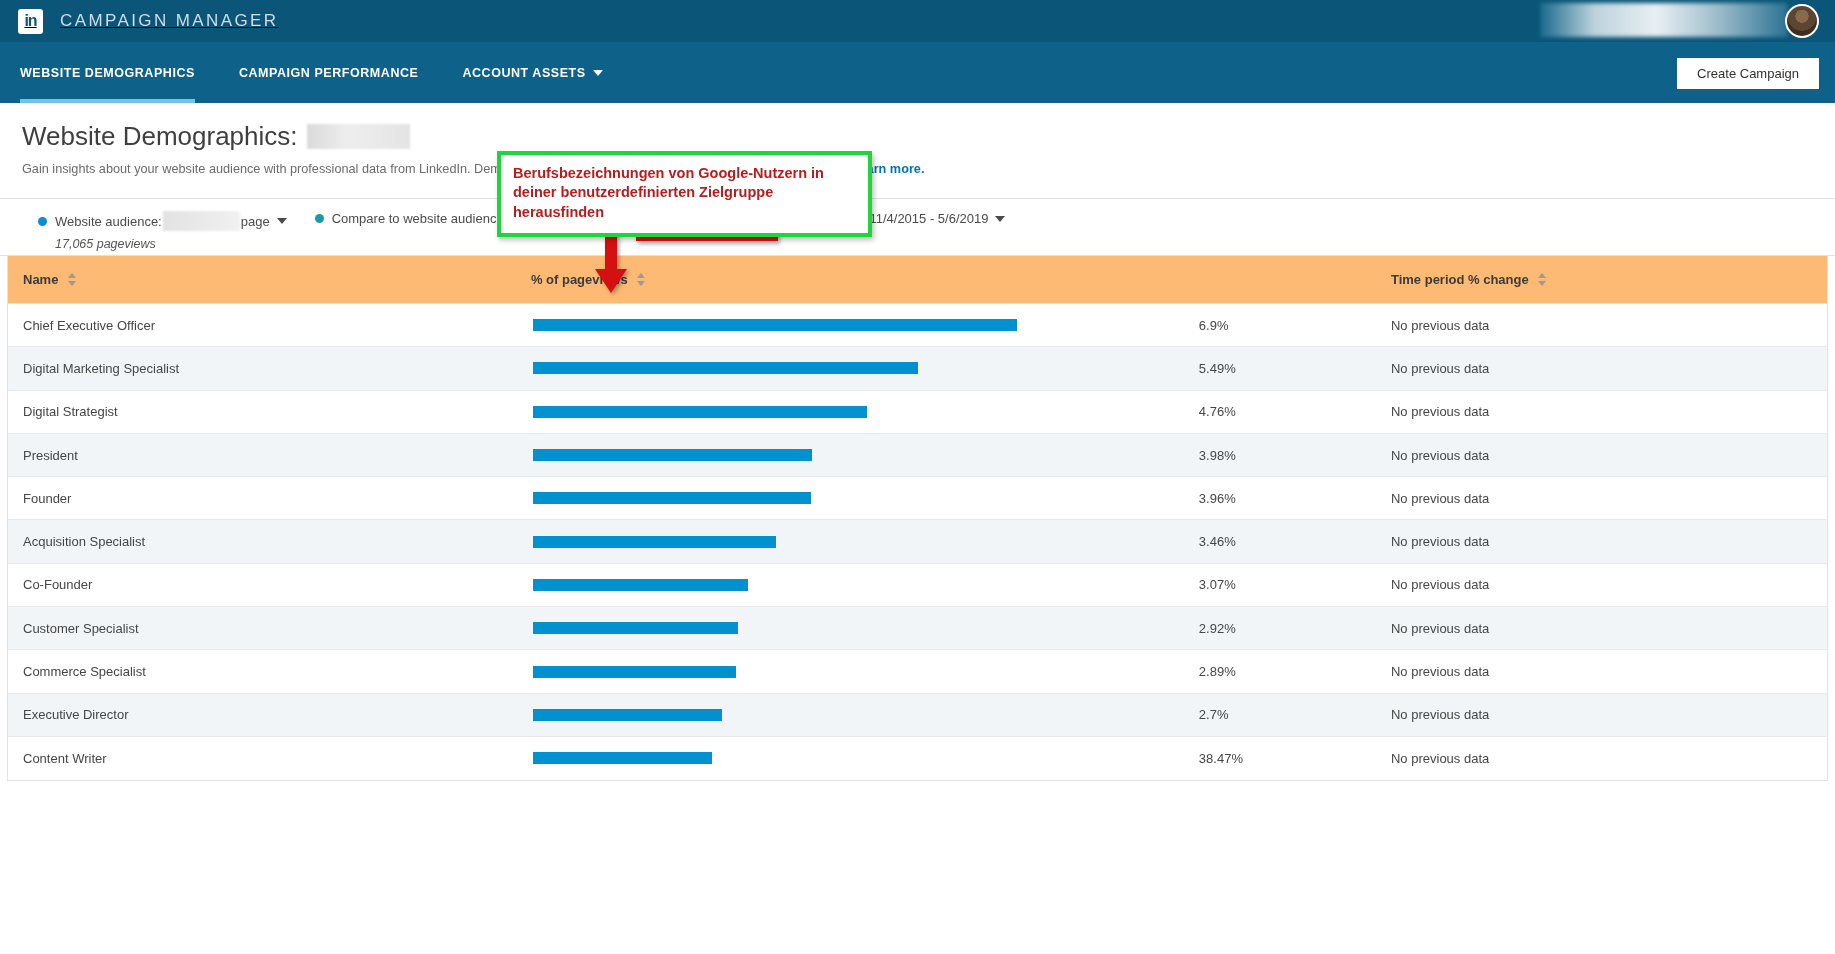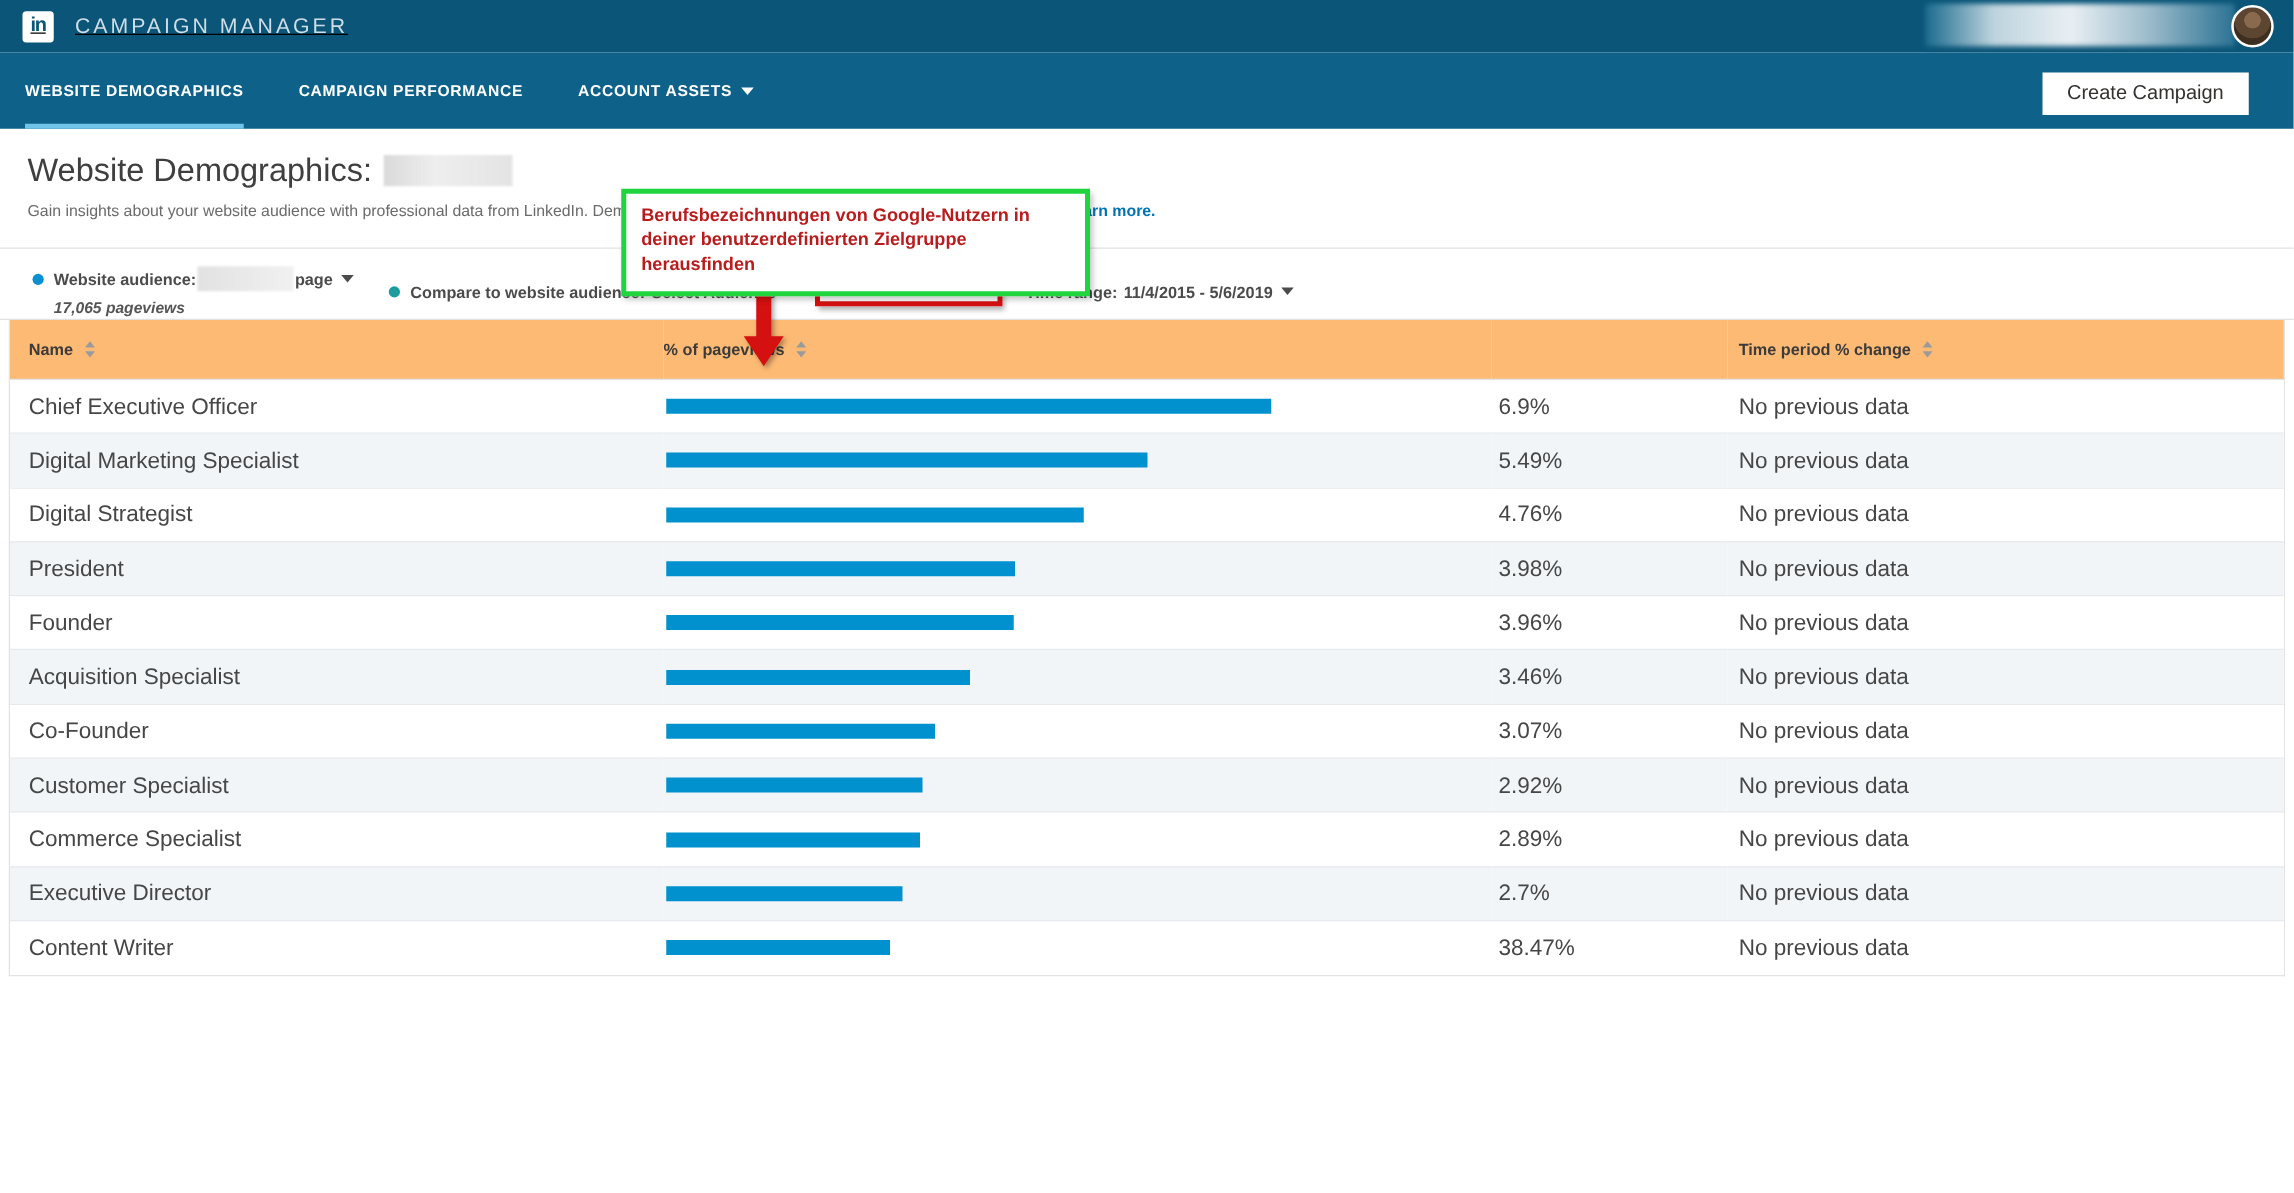--- a/index.html
+++ b/index.html
@@ -88,25 +88,25 @@
     display: inline-block;
     width: 0; height: 0;
     border-left: 5.5px solid transparent;
     border-right: 5.5px solid transparent;
     border-top: 6.5px solid currentColor;
     margin-left: 7px;
     vertical-align: middle;
   }
   .create-campaign {
     position: absolute;
-    right: 36px; top: 16px;
+    right: 16px; top: 16px;
     background: #ffffff;
     color: #33312e;
     border: none;
-    font-size: 16px;
+    font-size: 13px;
     padding: 8px 20px;
     cursor: pointer;
     font-family: "Liberation Sans", sans-serif;
   }
 
   
   .pagehead { padding: 18px 0 0 22px; position: relative; }
   .page-title {
     font-size: 26px;
     color: #3f3f3f;
@@ -149,25 +149,24 @@
   }
 
   
   .filterbar {
     position: relative;
     margin-top: 22px;
     border-top: 1px solid #e1e1e1;
     border-bottom: 1px solid #e1e1e1;
     height: 58px;
     display: flex;
-    align-items: center;
-    padding: 12px 0 0 26px;
+    align-items: flex-start;
+    padding: 12px 0 0 38px;
     font-size: 13px;
     color: #4b4b4b;
-    font-weight: bold;
   }
   .fdot {
     width: 9px; height: 9px;
     border-radius: 50%;
     display: inline-block;
     margin-right: 8px;
     vertical-align: 1px;
   }
   .filt-group { position: relative; display: flex; flex-direction: column; }
   .filt-line { display: flex; align-items: center; white-space: nowrap; }
@@ -241,21 +240,21 @@
     border-right: 4.5px solid transparent;
   }
   .sorticon::before { top: 0; border-bottom: 5px solid #9a9a9a; }
   .sorticon::after  { bottom: 0; border-top: 5px solid #9a9a9a; }
 
   tbody tr { height: 43.3px; }
   tbody tr:nth-child(even) { background: #f1f5f8; }
   tbody tr:nth-child(odd)  { background: #ffffff; }
   tbody tr + tr td { border-top: 1px solid #e6eaed; }
   tbody td {
-    font-size: 18px;
+    font-size: 13px;
     color: #464646;
     vertical-align: middle;
     padding: 0;
   }
   td.name-cell { padding-left: 15px; }
   td.bar-cell  { padding: 0; }
   td.pct-cell  { text-align: left; padding-left: 6px; }
   td.chg-cell  { padding-left: 9px; color: #464646; }
   .bar {
     height: 12px;

